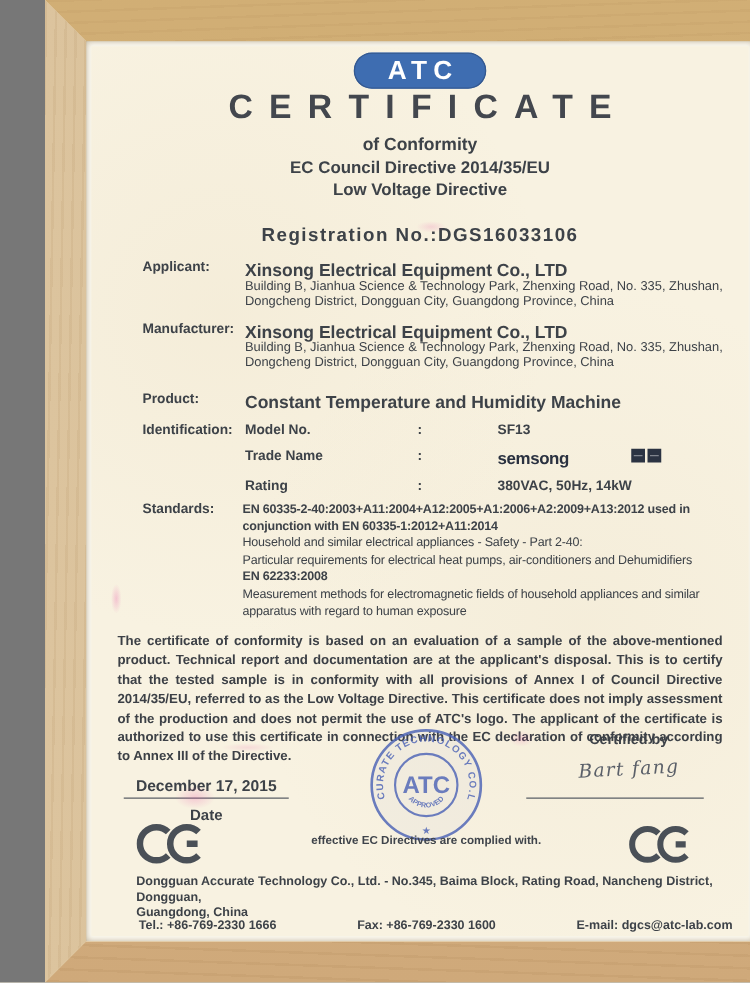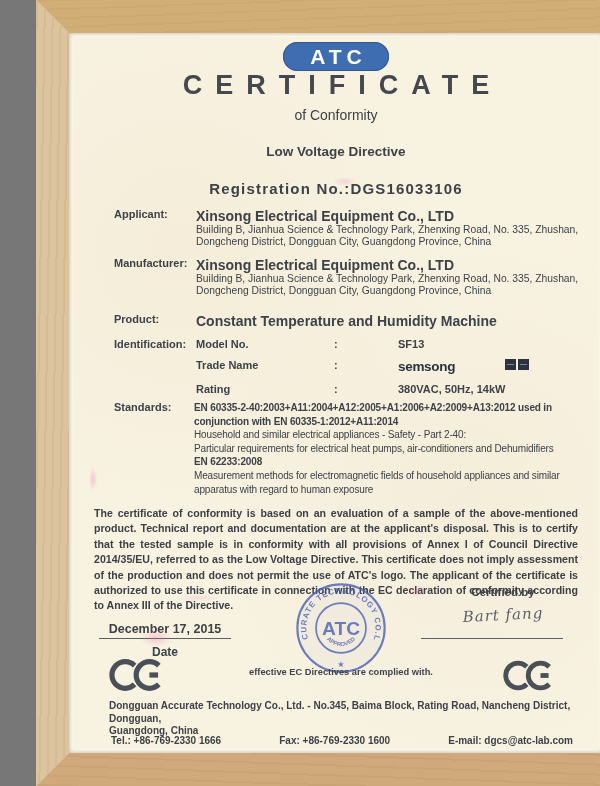--- a/index.html
+++ b/index.html
@@ -34,21 +34,21 @@
     color:#3d4248;}
   .abs{position:absolute;}
   .ctr{left:0;right:0;text-align:center;}
 
   
   .logo-pill{left:50%;top:5px;transform:translateX(-50%);width:106px;height:29px;border-radius:15px;
     background:#3e6db1;color:#fff;font-weight:bold;font-size:21px;letter-spacing:5px;
     text-align:center;line-height:29px;padding-left:5px;box-sizing:border-box;
     box-shadow:0 0 0 1px #35598f inset;}
   .cert-title{top:33px;font-size:27px;font-weight:bold;letter-spacing:13px;padding-left:13px;color:#43474e;}
-  .subtitle{top:70px;font-size:14px;font-weight:normal;}
+  .subtitle{top:70px;font-size:14px;font-weight:bold;}
   .directive1{top:89px;font-size:13.5px;font-weight:bold;}
   .directive2{top:107px;font-size:13.5px;font-weight:bold;}
   .registration{top:143px;font-size:15px;font-weight:bold;letter-spacing:1.2px;}
 
   
   .frow{position:absolute;left:41px;right:16px;display:flex;align-items:flex-start;}
   .flabel{width:82px;flex-shrink:0;font-weight:bold;font-size:11px;}
   .fname{font-weight:bold;font-size:14px;}
   .addr{position:absolute;left:123px;font-size:10.3px;line-height:12.2px;white-space:nowrap;}
 
@@ -88,21 +88,21 @@
   .date-line{left:26px;top:601px;width:132px;border-top:1.2px solid #5a5f66;}
   .date-label{left:28px;top:608px;width:128px;text-align:center;font-weight:bold;font-size:12px;}
 
   
   .ce-left{left:36px;top:620px;}
   .ce-right{left:430px;top:622px;}
   .ce-note{left:148px;top:629px;width:240px;text-align:center;font-size:9.3px;font-weight:bold;line-height:12px;color:#3f444b;}
 
   
   .footer-address{left:36px;top:663px;right:18px;font-size:10px;font-weight:bold;line-height:12.5px;}
-  .footer-contacts{left:38px;top:698px;right:26px;display:flex;justify-content:space-between;font-size:10px;font-weight:bold;}
+  .footer-contacts{left:38px;top:698px;right:13px;display:flex;justify-content:space-between;font-size:10px;font-weight:bold;}
 
   
   .stain{position:absolute;pointer-events:none;}
   .s1{left:60px;top:588px;width:46px;height:26px;background:radial-gradient(closest-side,rgba(232,80,165,.25),transparent 70%);}
   .s2{left:255px;top:138px;width:34px;height:13px;background:radial-gradient(closest-side,rgba(232,80,165,.18),transparent 70%);}
   .s3{left:14px;top:425px;width:12px;height:34px;background:radial-gradient(closest-side,rgba(232,80,165,.28),transparent 70%);}
   .s4{left:330px;top:545px;width:28px;height:18px;background:radial-gradient(closest-side,rgba(232,80,165,.18),transparent 70%);}
   .s5{left:95px;top:556px;width:60px;height:10px;background:radial-gradient(closest-side,rgba(232,80,165,.15),transparent 70%);}
 </style>
 </head>
@@ -113,20 +113,21 @@
   <div class="wood wood-bottom"></div>
   <div class="wood wood-left"></div>
   <div class="wood wood-right"></div>
   <div class="mat"></div>
 
   <div class="paper">
 
     <div class="abs logo-pill">ATC</div>
     <div class="abs ctr cert-title">CERTIFICATE</div>
     <div class="abs ctr subtitle">of Conformity</div>
+    <div class="abs ctr directive1">EC Council Directive 2014/35/EU</div>
     <div class="abs ctr directive2">Low Voltage Directive</div>
     <div class="abs ctr registration">Registration No.:DGS16033106</div>
 
     <div class="frow" style="top:171px">
       <span class="flabel">Applicant:</span>
       <span class="fname">Xinsong Electrical Equipment Co., LTD</span>
     </div>
     <div class="addr" style="top:187px">Building B, Jianhua Science &amp; Technology Park, Zhenxing Road, No. 335, Zhushan,</div>
     <div class="addr" style="top:199px">Dongcheng District, Dongguan City, Guangdong Province, China</div>
 

